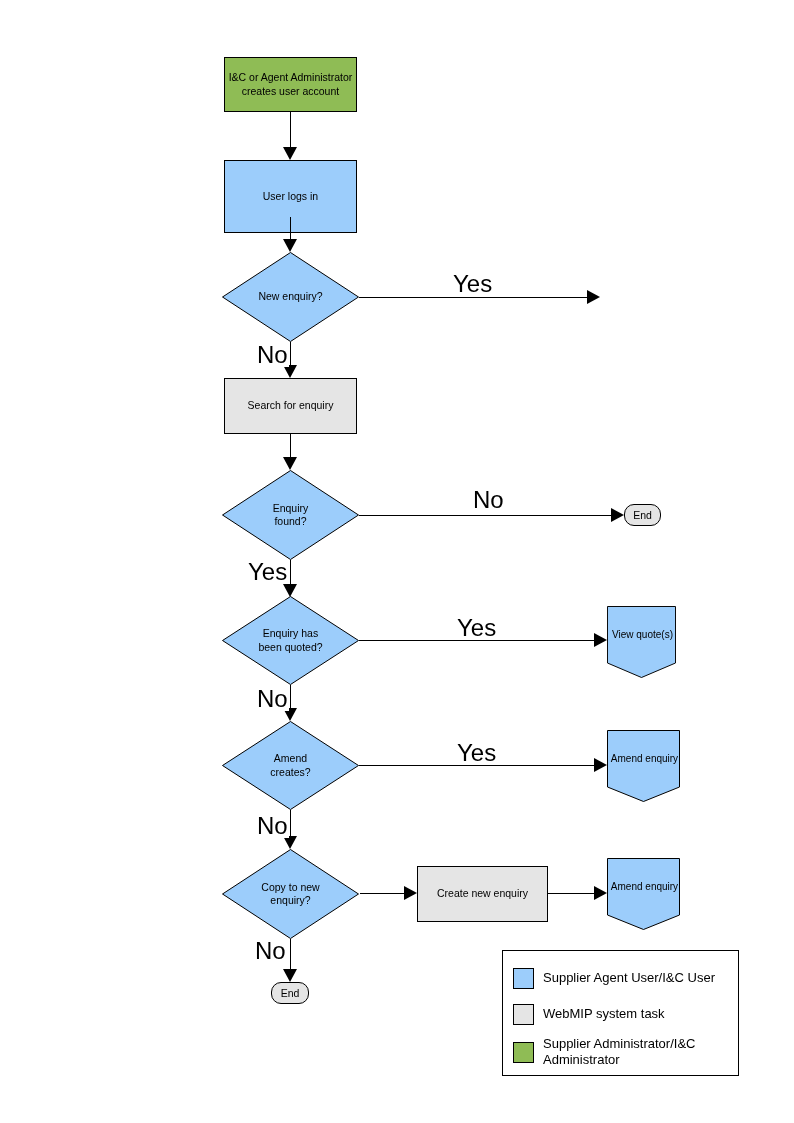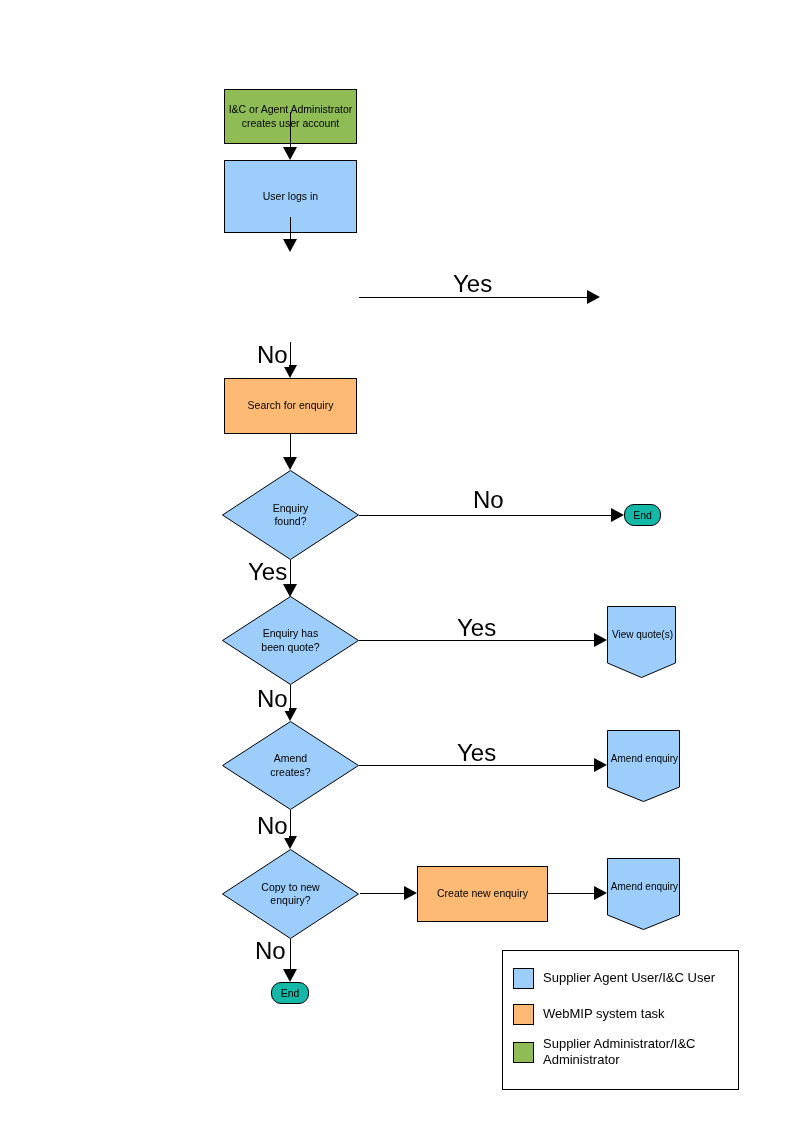--- a/index.html
+++ b/index.html
@@ -2,53 +2,59 @@
 <html><head>
 <meta charset="utf-8">
 <style>
   html,body{margin:0;padding:0;background:#fff;}
   .page{position:relative;width:794px;height:1123px;background:#ffffff;overflow:hidden;
         font-family:"Liberation Sans", sans-serif;color:#000;}
   .node{position:absolute;}
   .rect{border:1px solid #000;box-sizing:border-box;display:flex;align-items:center;justify-content:center;text-align:center;}
   .bg-green{background:#8FBC55;}
   .bg-blue{background:#9CCDFB;}
-  .bg-yellow{background:#fdba74;justify-content:flex-end;}
+  .bg-yellow{background:#e5e5e5;justify-content:flex-end;}
   .shape{position:absolute;left:0;top:0;width:100%;height:100%;display:block;}
   .fill-blue{fill:#9CCDFB;stroke:#000;stroke-width:1;}
   .label{position:absolute;left:0;top:0;width:100%;height:100%;display:flex;align-items:center;justify-content:center;
          text-align:center;font-size:10.5px;line-height:1.25;white-space:pre-line;}
   .pent .label{height:58px;}
   .pent .label.tight{padding:0 1px;font-size:10px;}
-  .terminator{border:1px solid #000;box-sizing:border-box;background:#14b8a6;border-radius:10px;
+  .terminator{border:1px solid #000;box-sizing:border-box;background:#e5e5e5;border-radius:10px;
               display:flex;align-items:center;justify-content:center;font-size:10.5px;}
   .vline{position:absolute;width:1px;background:#000;}
   .hline{position:absolute;height:1px;background:#000;}
   .arr-down{position:absolute;width:0;height:0;border-left:7px solid transparent;border-right:7px solid transparent;border-top:13px solid #000;}
   .arr-right{position:absolute;width:0;height:0;border-top:7px solid transparent;border-bottom:7px solid transparent;border-left:13px solid #000;}
   .edge-label{position:absolute;font-size:24px;line-height:1;background:#fff;padding:0 1px;}
-  .legend{position:absolute;left:502px;top:950px;width:237px;height:140px;border:1px solid #000;box-sizing:border-box;}
+  .legend{position:absolute;left:502px;top:950px;width:237px;height:126px;border:1px solid #000;box-sizing:border-box;}
   .legend-item{position:absolute;left:10px;display:flex;align-items:center;}
   .swatch{width:21px;height:21px;border:1px solid #000;box-sizing:border-box;flex:0 0 auto;}
   .legend-label{margin-left:9px;font-size:13px;line-height:1.25;width:186px;}
 </style>
 </head>
 <body>
 
 <div class="page">
 
-  <div class="node rect bg-green" style="left:224px;top:57px;width:133px;height:55px;margin-top:32px;">
+  <div class="node rect bg-green" style="left:224px;top:57px;width:133px;height:55px;">
     <span class="label" style="position:static;">I&amp;C or Agent Administrator
 creates user account</span>
   </div>
 
   <div class="node rect bg-blue" style="left:224px;top:160px;width:133px;height:73px;">
     <span class="label" style="position:static;">User logs in</span>
   </div>
 
+  <div class="node" style="left:222px;top:252px;width:137px;height:90px;">
+    <svg class="shape" viewBox="0 0 137 90" preserveAspectRatio="none">
+      <polygon class="fill-blue" points="68.5,0.5 136.5,45 68.5,89.5 0.5,45"></polygon>
+    </svg>
+    <span class="label">New enquiry?</span>
+  </div>
 
 
   <div class="node rect bg-yellow" style="left:224px;top:378px;width:133px;height:56px;">
     <span class="label" style="position:static;">Search for enquiry</span>
   </div>
 
   <div class="node" style="left:222px;top:470px;width:137px;height:90px;">
     <svg class="shape" viewBox="0 0 137 90" preserveAspectRatio="none">
       <polygon class="fill-blue" points="68.5,0.5 136.5,45 68.5,89.5 0.5,45"></polygon>
     </svg>
@@ -58,21 +64,21 @@
 
   <div class="node terminator" style="left:624px;top:504px;width:37px;height:22px;">
     <span>End</span>
   </div>
 
   <div class="node" style="left:222px;top:596px;width:137px;height:89px;">
     <svg class="shape" viewBox="0 0 137 89" preserveAspectRatio="none">
       <polygon class="fill-blue" points="68.5,0.5 136.5,44.5 68.5,88.5 0.5,44.5"></polygon>
     </svg>
     <span class="label">Enquiry has
-been quote?</span>
+been quoted?</span>
   </div>
 
   <div class="node pent" style="left:607px;top:606px;width:69px;height:72px;">
     <svg class="shape" viewBox="0 0 73 72" preserveAspectRatio="none">
       <polygon class="fill-blue" points="0.5,0.5 72.5,0.5 72.5,57 36.5,71.5 0.5,57"></polygon>
     </svg>
     <span class="label tight">View quote(s)</span>
   </div>
 
   <div class="node" style="left:222px;top:721px;width:137px;height:89px;">

